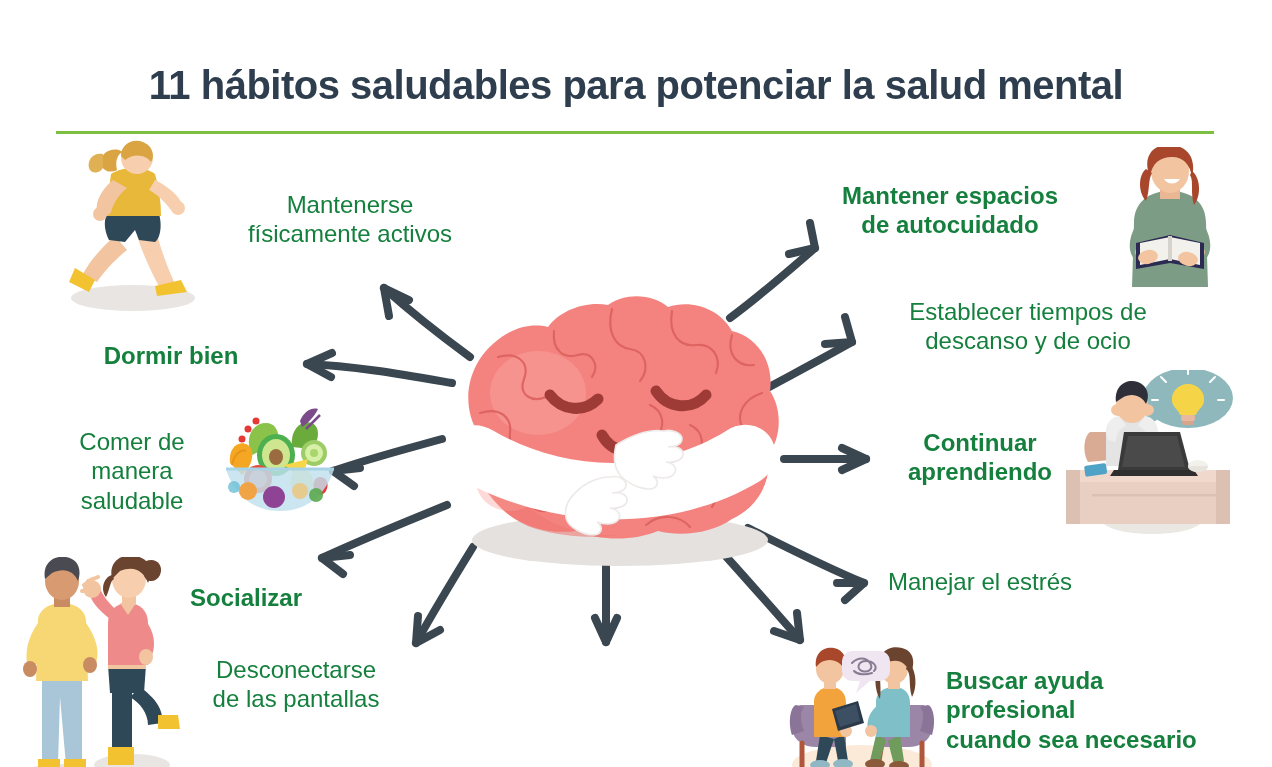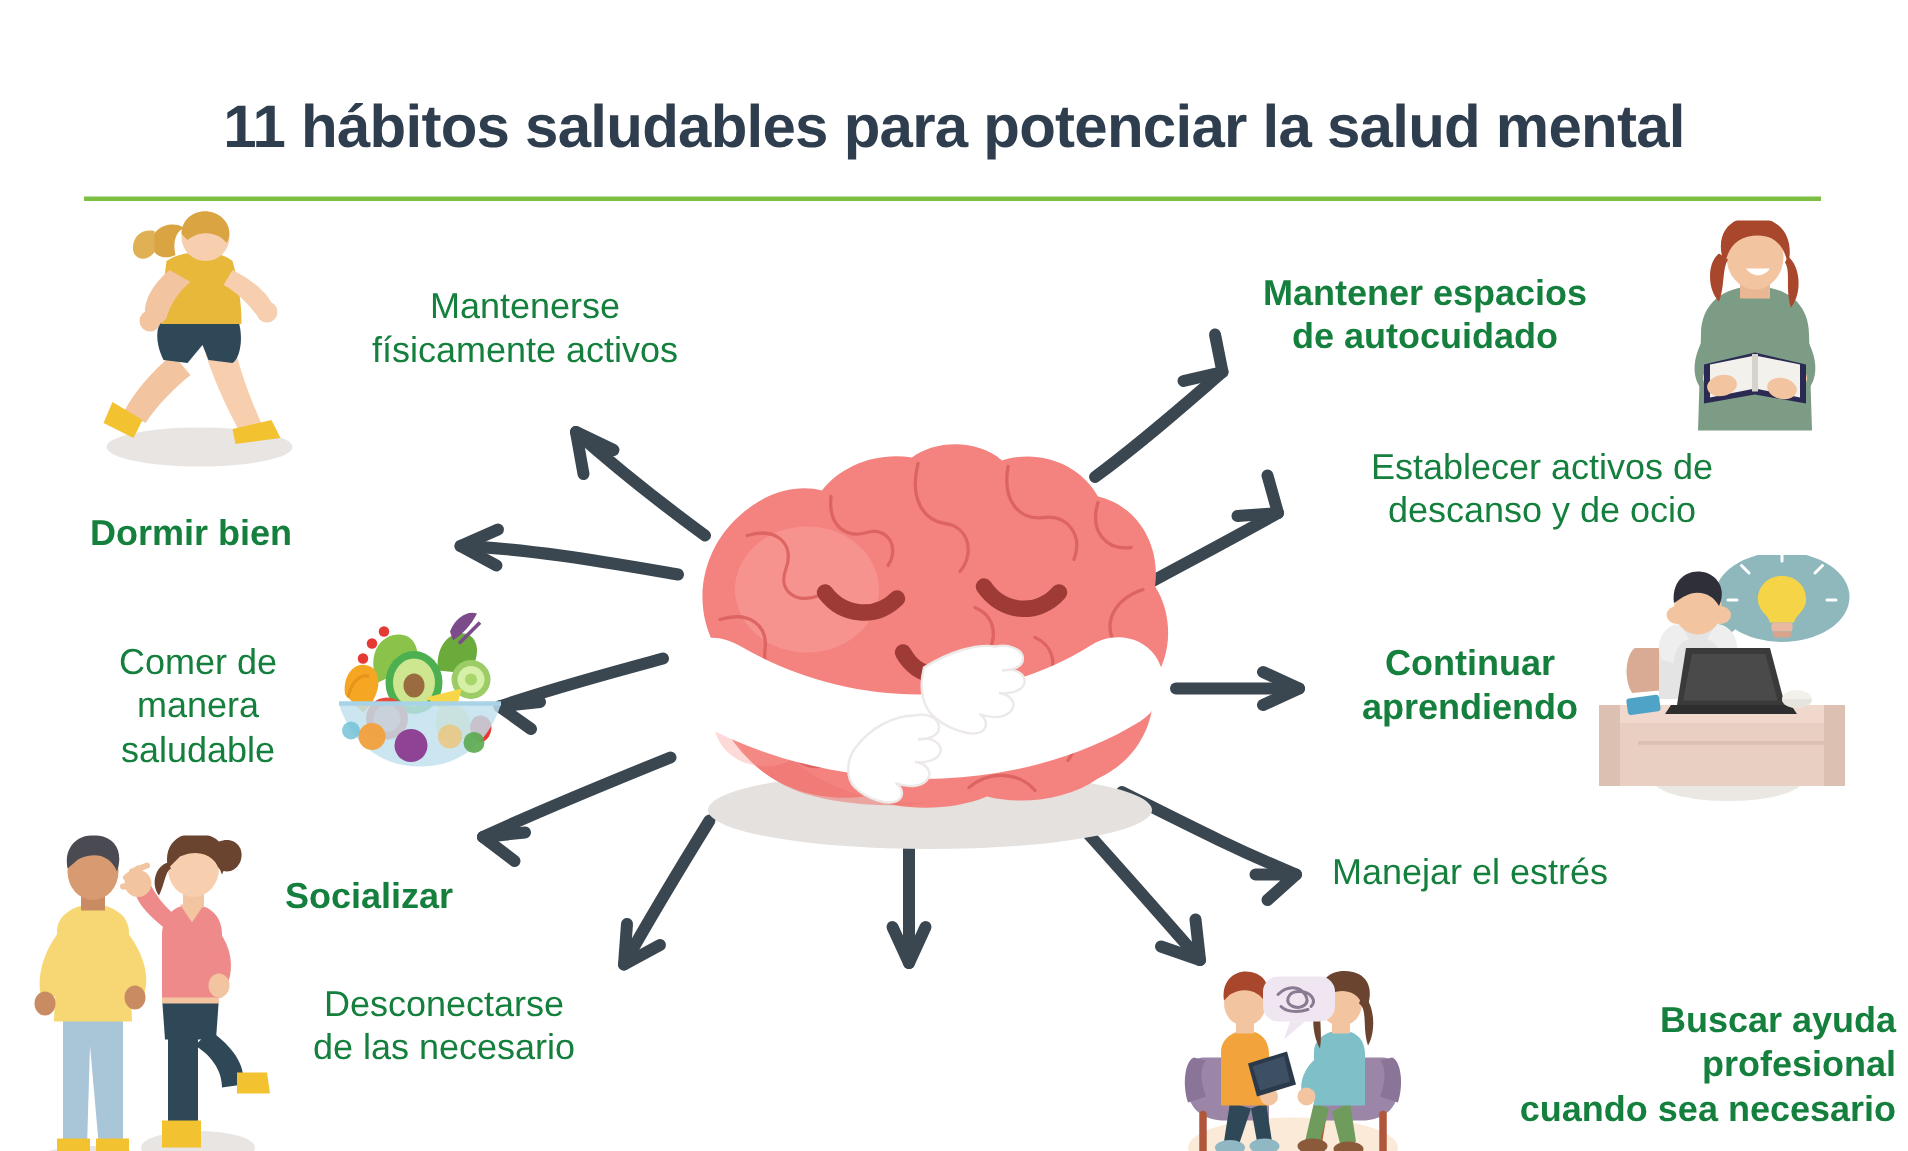--- a/index.html
+++ b/index.html
@@ -46,21 +46,21 @@
   .label {
     position: absolute;
     color: #15803d;
     font-size: 24px;
     line-height: 1.22;
     white-space: pre-line;
   }
   .label.bold { font-weight: bold; }
   .label.center { text-align: center; }
   .label.left { text-align: left; }
-  .label.right { text-align: left; }
+  .label.right { text-align: center; }
 
   
   #arrows {
     position: absolute;
     left: 0; top: 0;
     width: 1272px;
     height: 767px;
     pointer-events: none;
   }
 
@@ -492,37 +492,37 @@
       </g>
     </svg>
   </div>
 
   <div class="label center" style="left:190px; top:155px; width:320px;">Mantenerse
 físicamente activos</div>
 
   <div class="label center bold" style="left:800px; top:146px; width:300px;">Mantener espacios
 de autocuidado</div>
 
-  <div class="label center" style="left:868px; top:262px; width:320px;">Establecer activos de
+  <div class="label center" style="left:868px; top:262px; width:320px;">Establecer tiempos de
 descanso y de ocio</div>
 
   <div class="label right bold" style="left:60px; top:306px; width:222px;">Dormir bien</div>
 
   <div class="label center" style="left:48px; top:392px; width:168px;">Comer de
 manera
 saludable</div>
 
   <div class="label center bold" style="left:876px; top:393px; width:208px;">Continuar
 aprendiendo</div>
 
   <div class="label left" style="left:888px; top:532px; width:300px;">Manejar el estrés</div>
 
   <div class="label left bold" style="left:190px; top:548px; width:240px;">Socializar</div>
 
   <div class="label center" style="left:178px; top:620px; width:236px;">Desconectarse
-de las necesario</div>
-
-
-  <div class="label left bold" style="left:946px; top:631px; width:318px;text-align:right;">Buscar ayuda
+de las pantallas</div>
+
+
+  <div class="label left bold" style="left:946px; top:631px; width:318px;">Buscar ayuda
 profesional
 cuando sea necesario</div>
 
 </div>
 
 </body></html>

